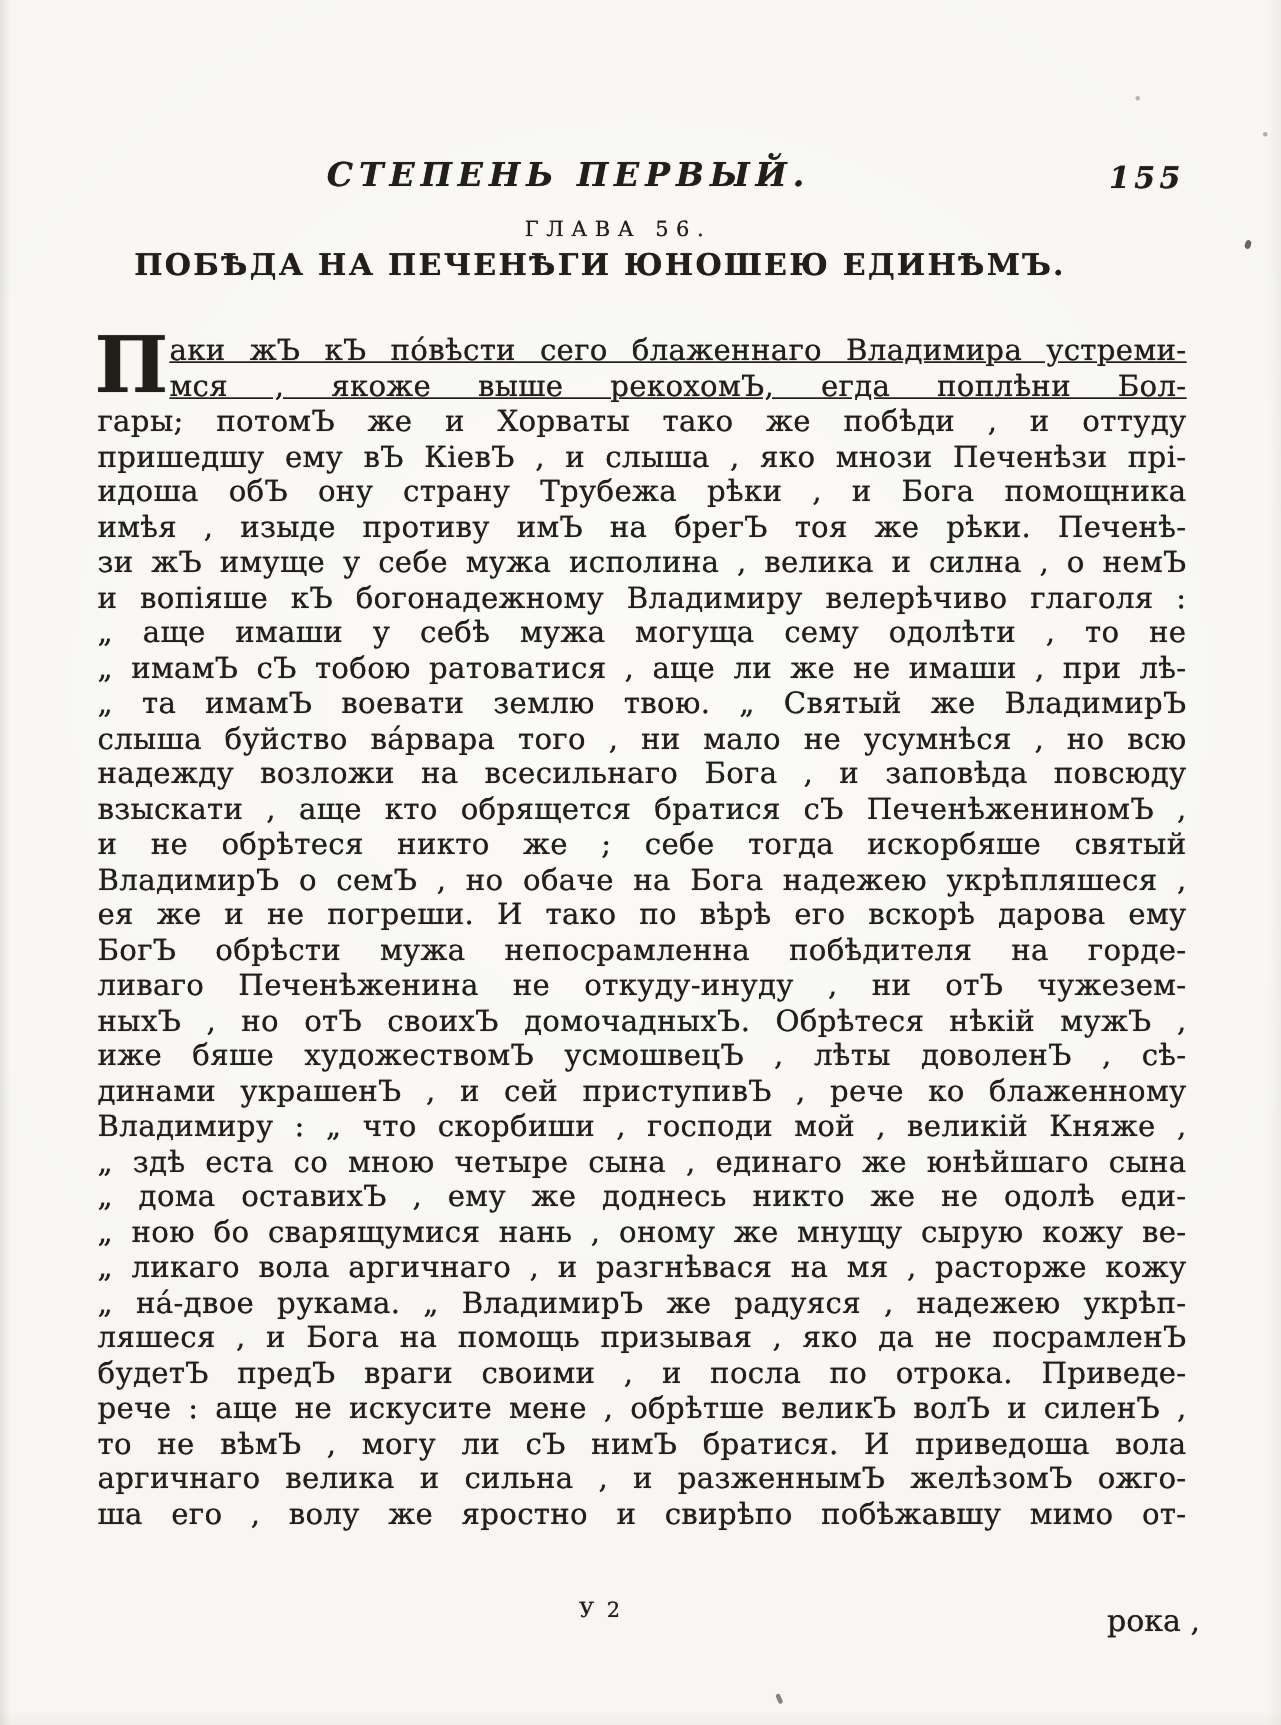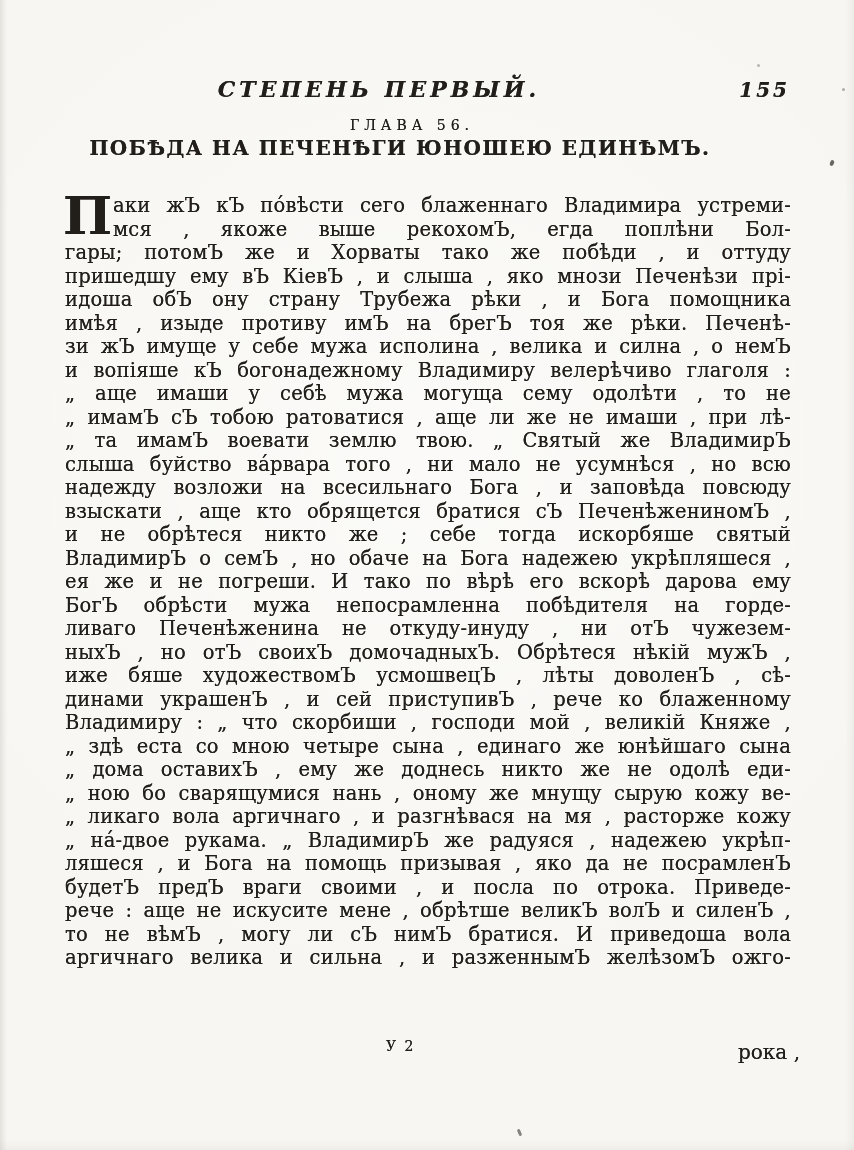--- a/index.html
+++ b/index.html
@@ -10,21 +10,21 @@
     background-color:#f7f6f2;
     background-image:
       linear-gradient(90deg, rgba(110,104,92,.14), rgba(110,104,92,0) 7px),
       linear-gradient(270deg, rgba(110,104,92,.07), rgba(110,104,92,0) 9px),
       linear-gradient(0deg, rgba(110,104,92,.06), rgba(110,104,92,0) 10px),
       radial-gradient(circle at 50% 40%, rgba(255,255,255,.5), rgba(0,0,0,0) 70%);
     color:#221f1b;
     font-family:"DejaVu Serif","Liberation Serif",serif;
     overflow:hidden;
   }
-  .ink{ text-shadow:0 0 .5px rgba(34,31,27,.85); }
+  .ink{ text-shadow:0 0 .5px rgba(34,31,27,.85);margin-top:28px; }
 
   .running-head{
     position:absolute; top:76px; left:calc(50% - 48px);
     transform:translateX(-50%);
     font-style:italic; font-size:22px; letter-spacing:4px;
     white-space:nowrap; font-weight:bold;
   }
   .page-number{
     position:absolute; top:78px; right:64px;
     font-size:20px; letter-spacing:3px; font-weight:bold; font-style:italic;
@@ -42,21 +42,21 @@
 
   .body-block{
     position:absolute; top:194px; left:65px; width:726px;
     font-size:19.5px;
   }
   .tline{
     height:23.5px; line-height:23.5px;
     text-align:justify; text-align-last:justify;
     white-space:nowrap; letter-spacing:.2px;
   }
-  .tline.indent{ padding-left:48px; }
+  .tline.indent{ padding-left:48px;text-decoration:underline; }
   .drop-cap{
     position:absolute; top:-2px; left:-2px;
     font-size:52px; line-height:48px; font-weight:bold;
   }
 
   .signature-mark{
     position:absolute; top:1038px; left:386px;
     font-size:14px; letter-spacing:2px;
   }
   .catchword{
@@ -112,20 +112,21 @@
       <div class="tline">„ здѣ еста со мною четыре сына , единаго же юнѣйшаго сына</div>
       <div class="tline">„ дома оставихЪ , ему же доднесь никто же не одолѣ еди-</div>
       <div class="tline">„ ною бо сварящумися нань , оному же мнущу сырую кожу ве-</div>
       <div class="tline">„ ликаго вола аргичнаго , и разгнѣвася на мя , расторже кожу</div>
       <div class="tline">„ на́-двое рукама. „ ВладимирЪ же радуяся , надежею укрѣп-</div>
       <div class="tline">ляшеся , и Бога на помощь призывая , яко да не посрамленЪ</div>
       <div class="tline">будетЪ предЪ враги своими , и посла по отрока. Приведе-</div>
       <div class="tline">рече : аще не искусите мене , обрѣтше великЪ волЪ и силенЪ ,</div>
       <div class="tline">то не вѣмЪ , могу ли сЪ нимЪ братися. И приведоша вола</div>
       <div class="tline">аргичнаго велика и сильна , и разженнымЪ желѣзомЪ ожго-</div>
+      <div class="tline">ша его , волу же яростно и свирѣпо побѣжавшу мимо от-</div>
     </div>
 
   <div class="signature-mark ink">У 2</div>
 
   <div class="catchword ink">рока ,</div>
 
   <div class="speck s1"></div>
   <div class="speck s2"></div>
   <div class="speck s3"></div>
   <div class="speck s4"></div>

